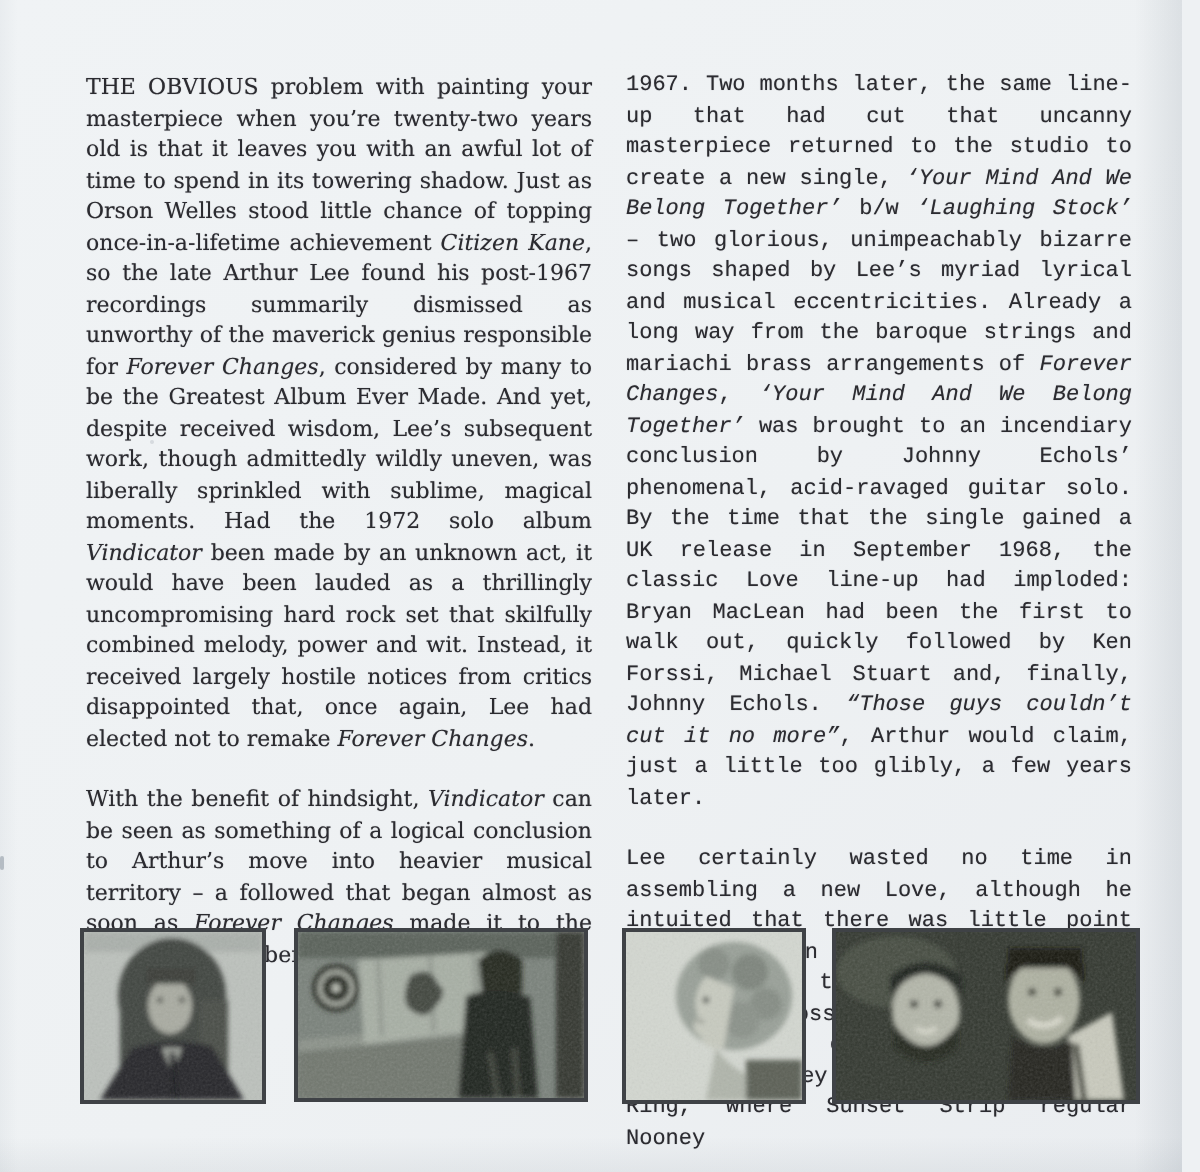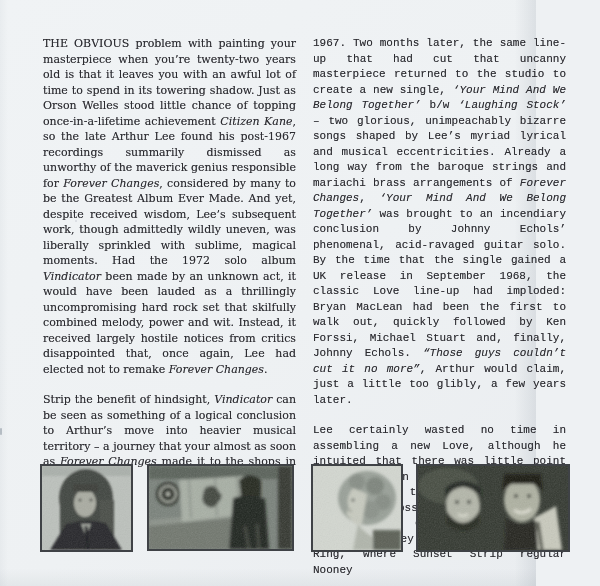--- a/index.html
+++ b/index.html
@@ -2,21 +2,21 @@
 <html><head>
 <meta charset="utf-8">
 <style>
   html,body{margin:0;padding:0;}
   body{
     width:600px;height:586px;overflow:hidden;
     font-family:"DejaVu Serif","Liberation Serif",serif;
     background:#eef1f3;
   }
   .page{
-    position:relative;width:536px;height:586px;
+    position:relative;width:591px;height:586px;
     background:
       linear-gradient(to right, rgba(0,0,0,0) 96%, rgba(85,100,115,0.12) 100%),
       linear-gradient(to bottom, rgba(0,0,0,0) 97%, rgba(85,100,115,0.07) 100%),
       linear-gradient(to left, rgba(0,0,0,0) 98.5%, rgba(110,125,140,0.06) 100%),
       linear-gradient(135deg, #f0f3f5 0%, #eef1f3 55%, #eaedf0 100%);
   }
   .col{
     position:absolute;top:36px;width:253px;
     font-size:11px;line-height:15.5px;
     color:#2b2b30;
@@ -42,21 +42,21 @@
   .speck-a{left:0;top:428px;width:2px;height:7px;}
   .speck-b{left:75px;top:220px;width:2px;height:2px;opacity:.25;}
 </style>
 </head>
 <body>
 
 <div class="page">
 
   <div class="col col-left">
       <p><span>THE OBVIOUS problem with painting your masterpiece when you’re twenty-two years old is that it leaves you with an awful lot of time to spend in its towering shadow. Just as Orson Welles stood little chance of topping once-in-a-lifetime achievement </span><span class="it">Citizen Kane</span><span>, so the late Arthur Lee found his post-1967 recordings summarily dismissed as unworthy of the maverick genius responsible for </span><span class="it">Forever Changes</span><span>, considered by many to be the Greatest Album Ever Made. And yet, despite received wisdom, Lee’s subsequent work, though admittedly wildly uneven, was liberally sprinkled with sublime, magical moments. Had the 1972 solo album </span><span class="it">Vindicator</span><span> been made by an unknown act, it would have been lauded as a thrillingly uncompromising hard rock set that skilfully combined melody, power and wit. Instead, it received largely hostile notices from critics disappointed that, once again, Lee had elected not to remake </span><span class="it">Forever Changes</span><span>.</span></p>
-      <p><span>Strip the benefit of hindsight, </span><span class="it">Vindicator</span><span> can be seen as something of a logical conclusion to Arthur’s move into heavier musical territory – a journey that your almost as soon as </span><span class="it">Forever Changes</span><span> made it to the shops in November</span></p>
+      <p><span>With the benefit of hindsight, </span><span class="it">Vindicator</span><span> can be seen as something of a logical conclusion to Arthur’s move into heavier musical territory – a followed that began almost as soon as </span><span class="it">Forever Changes</span><span> made it to the shops in November</span></p>
     </div>
   <div class="col col-right">
       <p><span>1967. Two months later, the same line-up that had cut that uncanny masterpiece returned to the studio to create a new single, </span><span class="it">‘Your Mind And We Belong Together’</span><span> b/w </span><span class="it">‘Laughing Stock’</span><span> – two glorious, unimpeachably bizarre songs shaped by Lee’s myriad lyrical and musical eccentricities. Already a long way from the baroque strings and mariachi brass arrangements of </span><span class="it">Forever Changes</span><span>, </span><span class="it">‘Your Mind And We Belong Together’</span><span> was brought to an incendiary conclusion by Johnny Echols’ phenomenal, acid-ravaged guitar solo. By the time that the single gained a UK release in September 1968, the classic Love line-up had imploded: Bryan MacLean had been the first to walk out, quickly followed by Ken Forssi, Michael Stuart and, finally, Johnny Echols. </span><span class="it">“Those guys couldn’t cut it no more”</span><span>, Arthur would claim, just a little too glibly, a few years later.</span></p>
       <p><span>Lee certainly wasted no time in assembling a new Love, although he intuited that there was little point in bringing in musicians to replicate the sound of the previous model. He stumbled across the answer when he ventured out one night to a San Fernando Valley club called the Brass Ring, where Sunset Strip regular Nooney</span></p>
     </div>
 
   <figure class="ph1" role="img" aria-label="black-and-white portrait of a long-haired man in dark jacket and tie">
     <svg viewBox="0 0 89 84" preserveAspectRatio="none">
       <defs>
         <filter id="b1">

